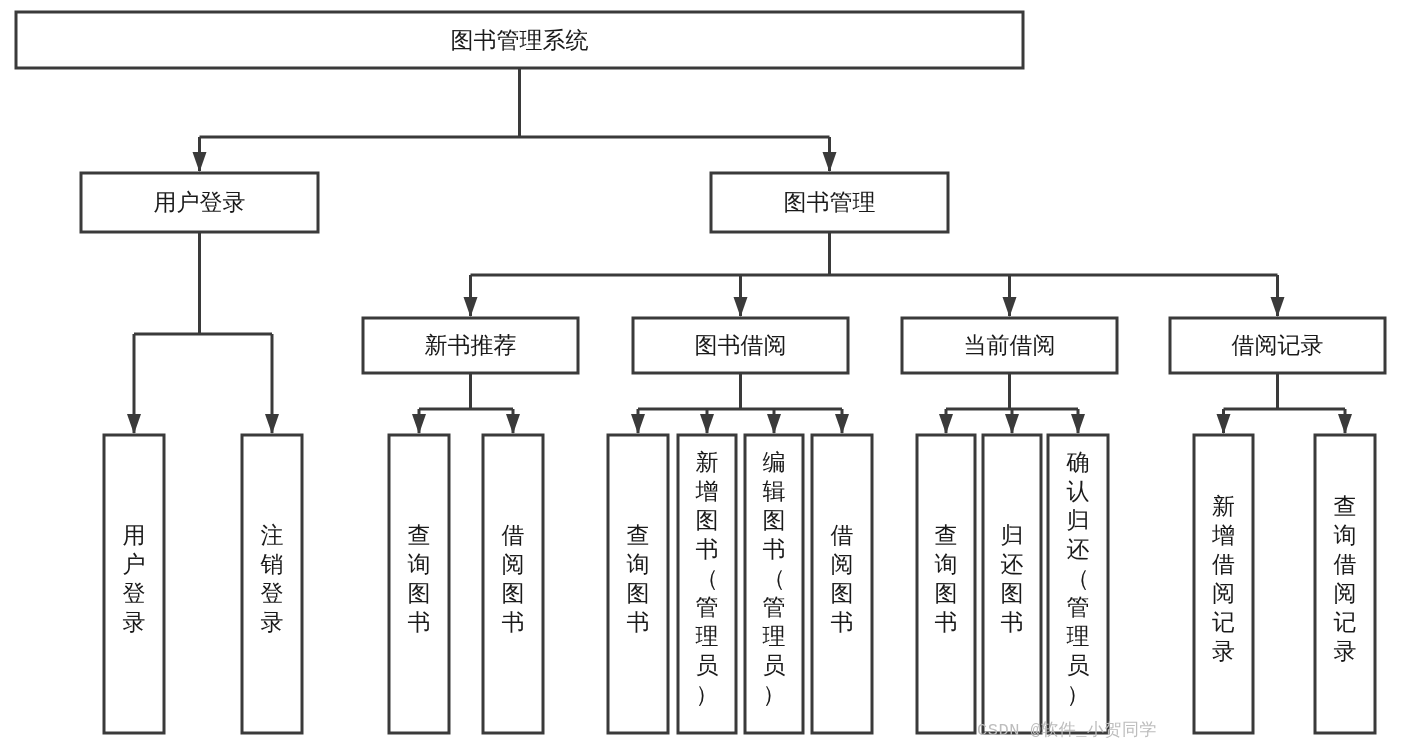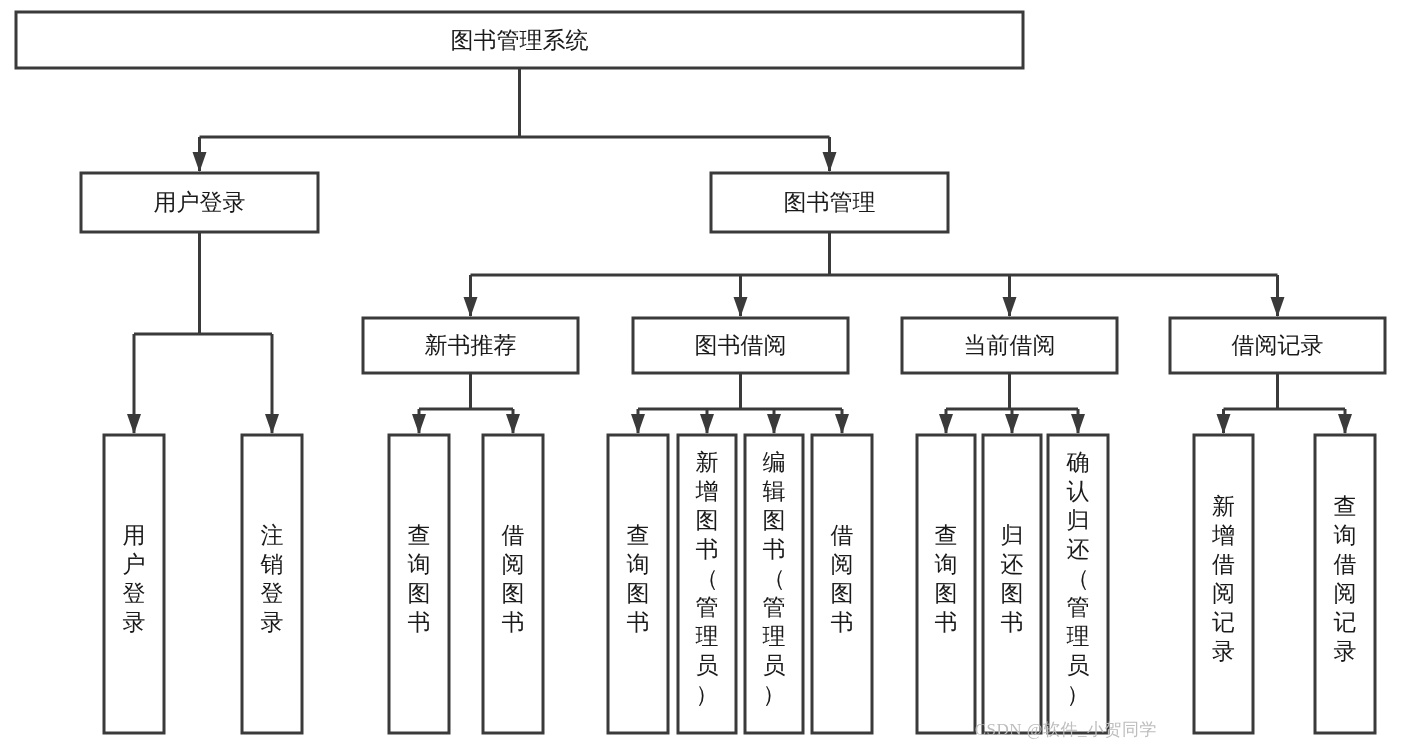--- a/index.html
+++ b/index.html
@@ -18,21 +18,21 @@
     fill:#1a1a1a;font-size:23px;
     dominant-baseline:middle;text-anchor:middle;
   }
   .node-label-vertical{
     font-family:"DejaVu Sans","Liberation Sans",sans-serif;
     fill:#1a1a1a;font-size:23px;
     text-anchor:middle;
   }
   .watermark{
     position:absolute;right:8px;bottom:6px;
-    font-family:Liberation Serif, serif;
+    font-family:Liberation Mono, monospace;
     font-size:17px;color:#bdbdbd;white-space:nowrap;
     letter-spacing:.5px;
   }
 </style>
 </head>
 <body>
 
 <div id="diagram-root">
 
   <svg id="tree" viewBox="0 0 1405 747" xmlns="http://www.w3.org/2000/svg">

